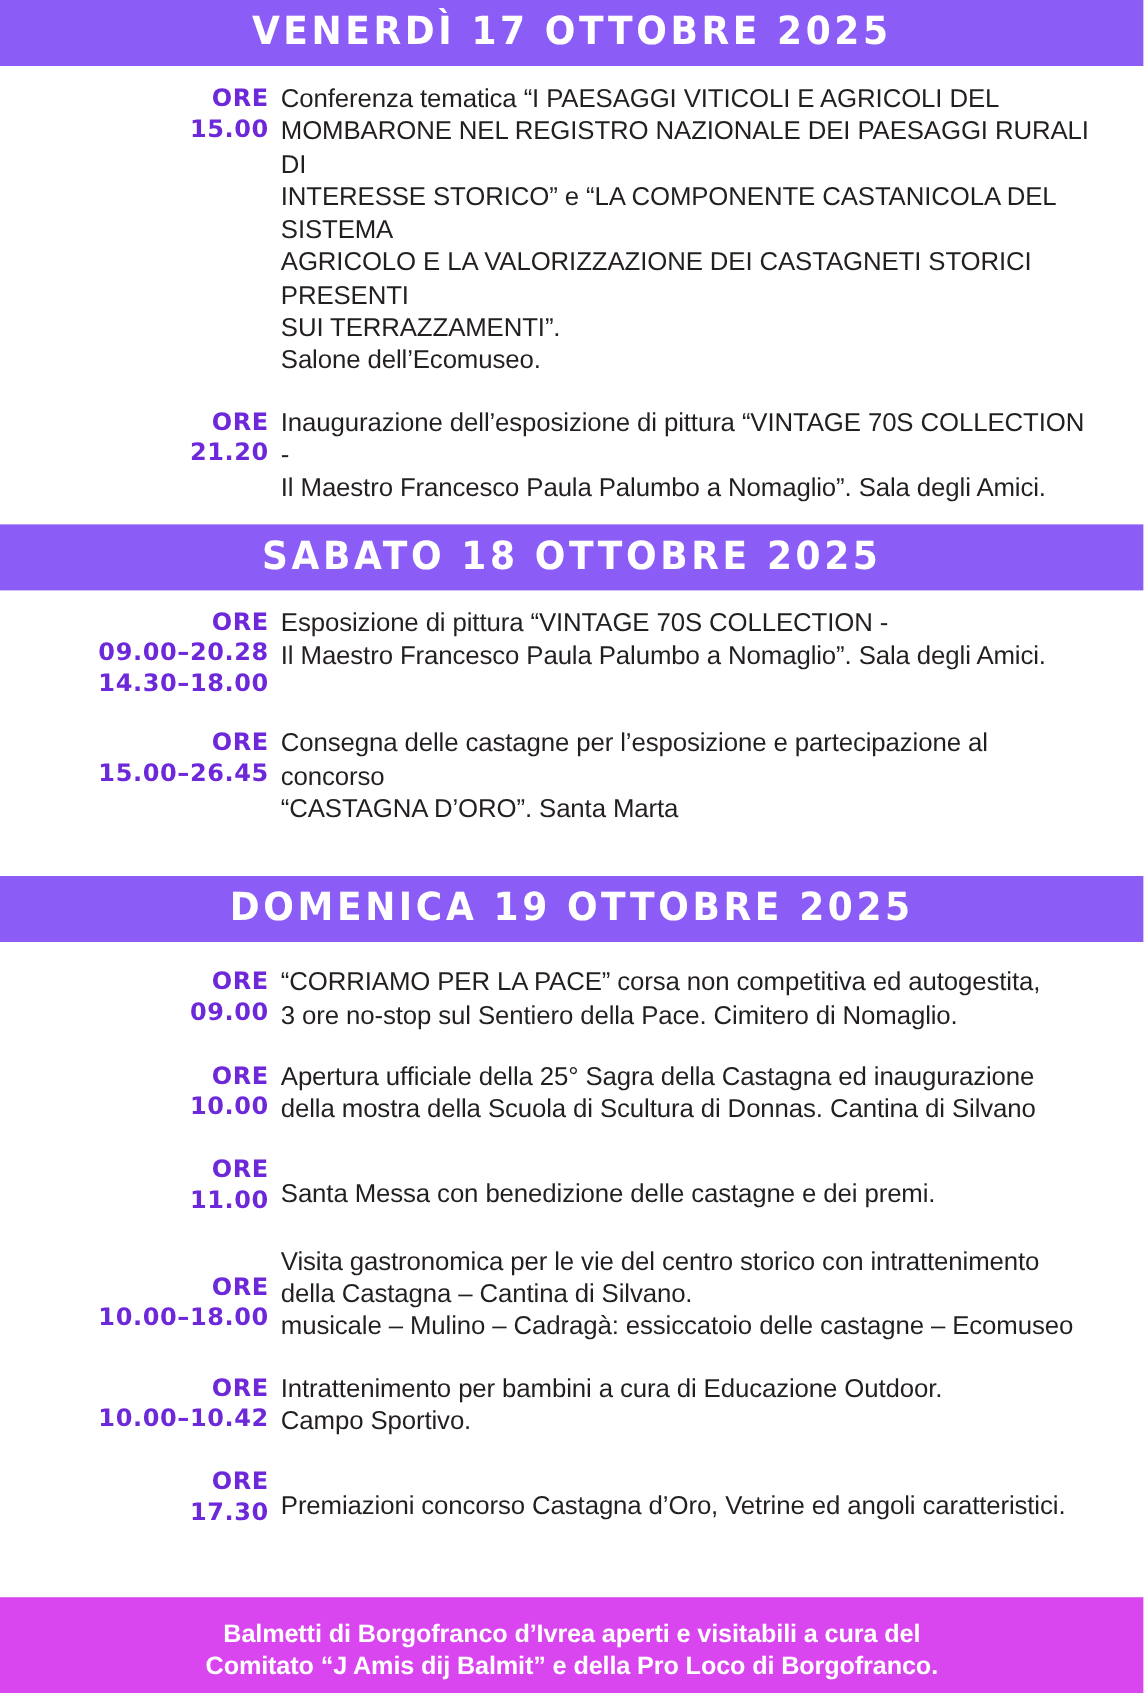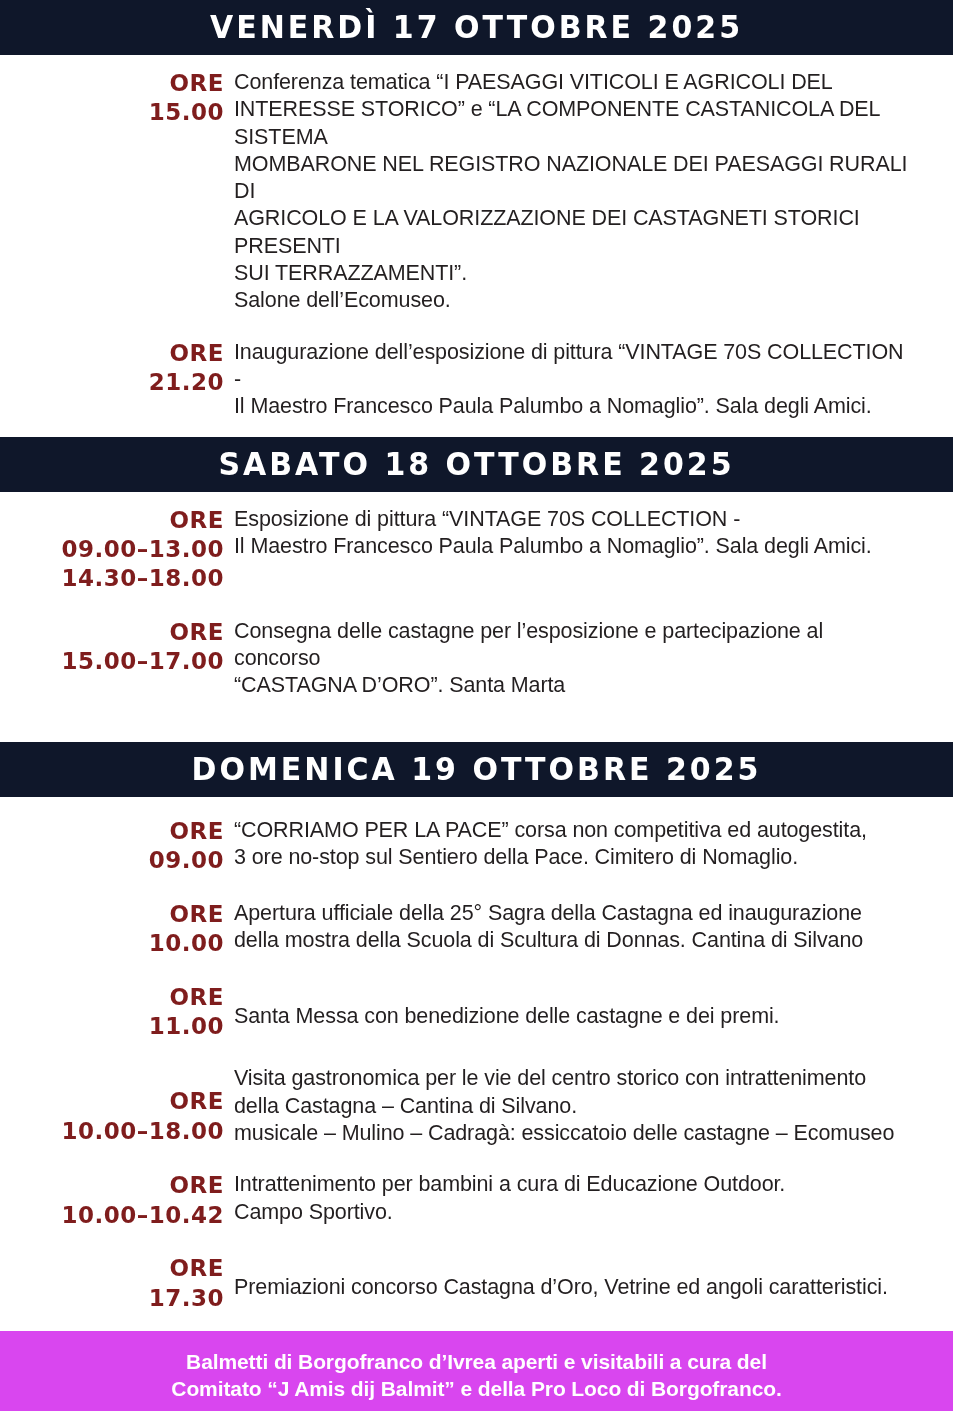--- a/index.html
+++ b/index.html
@@ -15,21 +15,21 @@
   }
   .page {
     position: relative;
     width: 953px;
     height: 1411px;
     background: #ffffff;
   }
 
   
   .day-header {
-    background: #0f172a;
+    background: #8b5cf6;
     color: #ffffff;
     width: 100%;
     box-sizing: border-box;
     padding: 9px 0 11px 0;
     text-align: center;
   }
   .day-header .day-title {
     font-family: "DejaVu Sans", sans-serif;
     font-weight: bold;
     font-size: 30px;
@@ -50,24 +50,24 @@
     margin-bottom: 14px;
   }
   .entry:last-child { margin-bottom: 0; }
 
   .time {
     width: 210px;
     flex: 0 0 210px;
     text-align: right;
     padding-right: 10px;
     box-sizing: border-box;
-    color: #7f1d1d;
+    color: #6d28d9;
     font-family: "DejaVu Sans", sans-serif;
     font-weight: bold;
-    font-size: 23px;
+    font-size: 20px;
     line-height: 1.28;
     letter-spacing: 0.5px;
   }
   .time .ore {
     display: block;
   }
   .time .t {
     display: block;
     white-space: nowrap;
   }
@@ -109,22 +109,22 @@
   </div>
   <div class="day-body">
 
     <div class="entry">
       <div class="time">
         <span class="ore">ORE</span>
         <span class="t">15.00</span>
       </div>
       <div class="desc">
         <div>Conferenza tematica “I PAESAGGI VITICOLI E AGRICOLI DEL</div>
+        <div>MOMBARONE NEL REGISTRO NAZIONALE DEI PAESAGGI RURALI DI</div>
         <div>INTERESSE STORICO” e “LA COMPONENTE CASTANICOLA DEL SISTEMA</div>
-        <div>MOMBARONE NEL REGISTRO NAZIONALE DEI PAESAGGI RURALI DI</div>
         <div>AGRICOLO E LA VALORIZZAZIONE DEI CASTAGNETI STORICI PRESENTI</div>
         <div>SUI TERRAZZAMENTI”.</div>
         <div>Salone dell’Ecomuseo.</div>
       </div>
     </div>
 
     <div class="spacer-sm"></div>
 
     <div class="entry">
       <div class="time">
@@ -140,35 +140,35 @@
   </div>
 
   <div class="day-header">
     <span class="day-title">SABATO 18 OTTOBRE 2025</span>
   </div>
   <div class="day-body">
 
     <div class="entry">
       <div class="time">
         <span class="ore">ORE</span>
-        <span class="t">09.00–13.00</span>
+        <span class="t">09.00–20.28</span>
         <span class="t">14.30–18.00</span>
       </div>
       <div class="desc">
         <div>Esposizione di pittura “VINTAGE 70S COLLECTION -</div>
         <div>Il Maestro Francesco Paula Palumbo a Nomaglio”. Sala degli Amici.</div>
       </div>
     </div>
 
     <div class="spacer-sm"></div>
 
     <div class="entry">
       <div class="time">
         <span class="ore">ORE</span>
-        <span class="t">15.00–17.00</span>
+        <span class="t">15.00–26.45</span>
       </div>
       <div class="desc">
         <div>Consegna delle castagne per l’esposizione e partecipazione al concorso</div>
         <div>“CASTAGNA D’ORO”. Santa Marta</div>
       </div>
     </div>
 
   </div>
 
   <div style="height:26px"></div>

